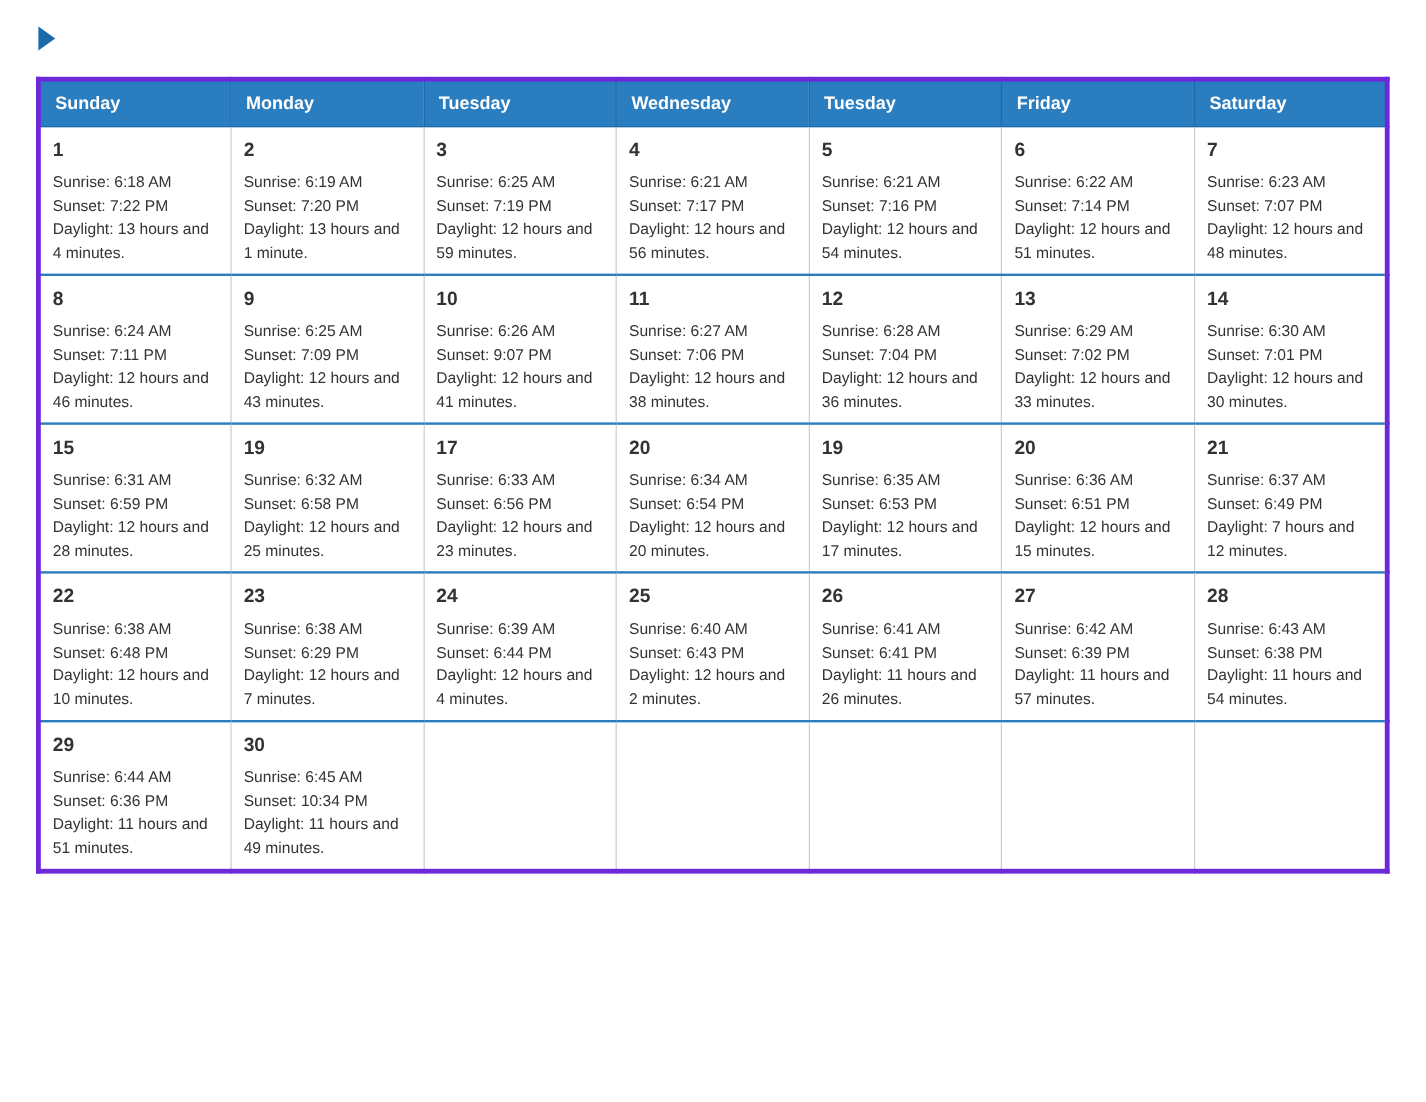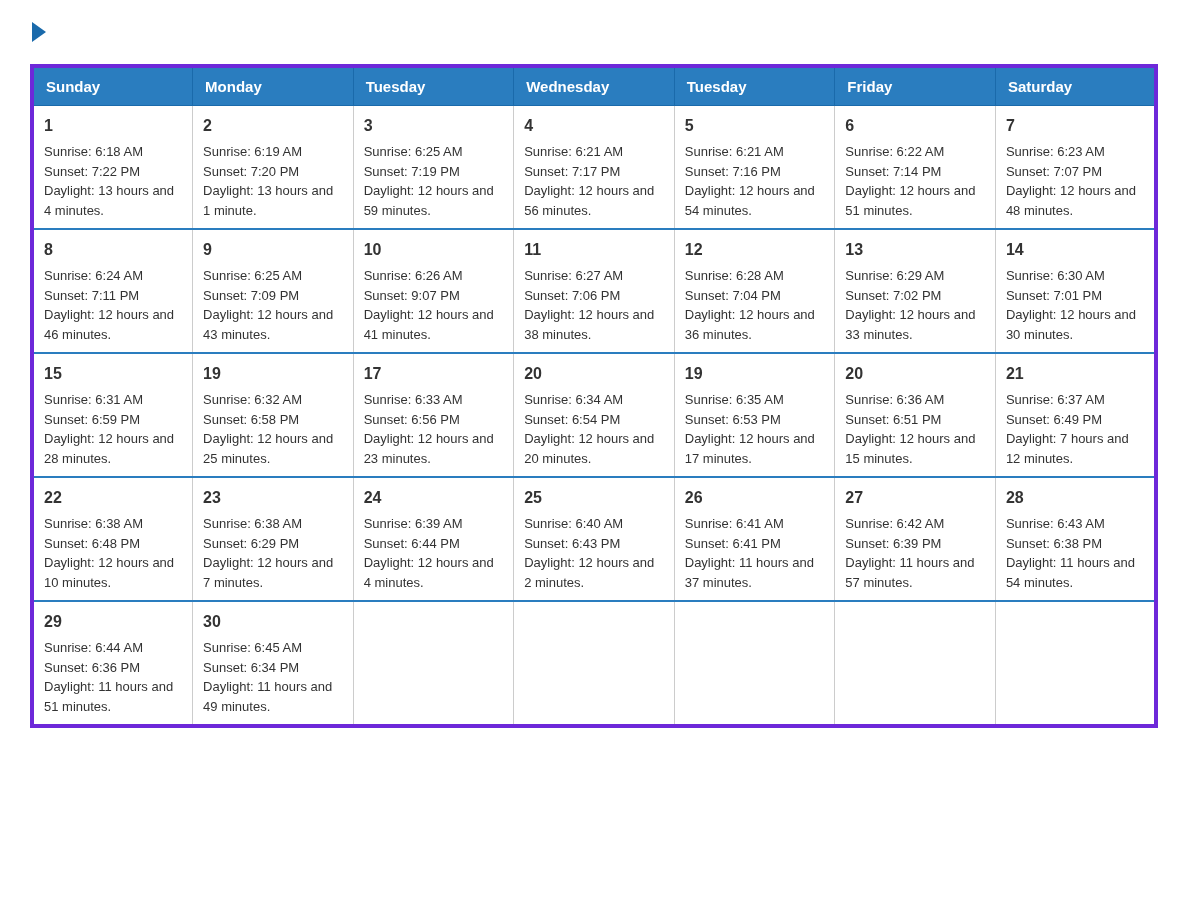--- a/index.html
+++ b/index.html
@@ -163,27 +163,27 @@
         <td><span class="day-number">20</span><span>Sunrise: 6:34 AM</span><br><span>Sunset: 6:54 PM</span><br><span>Daylight: 12 hours and 20 minutes.</span></td>
         <td><span class="day-number">19</span><span>Sunrise: 6:35 AM</span><br><span>Sunset: 6:53 PM</span><br><span>Daylight: 12 hours and 17 minutes.</span></td>
         <td><span class="day-number">20</span><span>Sunrise: 6:36 AM</span><br><span>Sunset: 6:51 PM</span><br><span>Daylight: 12 hours and 15 minutes.</span></td>
         <td><span class="day-number">21</span><span>Sunrise: 6:37 AM</span><br><span>Sunset: 6:49 PM</span><br><span>Daylight: 7 hours and 12 minutes.</span></td>
       </tr>
       <tr class="row-divider">
         <td><span class="day-number">22</span><span>Sunrise: 6:38 AM</span><br><span>Sunset: 6:48 PM</span><br><span>Daylight: 12 hours and 10 minutes.</span></td>
         <td><span class="day-number">23</span><span>Sunrise: 6:38 AM</span><br><span>Sunset: 6:29 PM</span><br><span>Daylight: 12 hours and 7 minutes.</span></td>
         <td><span class="day-number">24</span><span>Sunrise: 6:39 AM</span><br><span>Sunset: 6:44 PM</span><br><span>Daylight: 12 hours and 4 minutes.</span></td>
         <td><span class="day-number">25</span><span>Sunrise: 6:40 AM</span><br><span>Sunset: 6:43 PM</span><br><span>Daylight: 12 hours and 2 minutes.</span></td>
-        <td><span class="day-number">26</span><span>Sunrise: 6:41 AM</span><br><span>Sunset: 6:41 PM</span><br><span>Daylight: 11 hours and 37 minutes.</span></td>
+        <td><span class="day-number">26</span><span>Sunrise: 6:41 AM</span><br><span>Sunset: 6:41 PM</span><br><span>Daylight: 11 hours and 26 minutes.</span></td>
         <td><span class="day-number">27</span><span>Sunrise: 6:42 AM</span><br><span>Sunset: 6:39 PM</span><br><span>Daylight: 11 hours and 57 minutes.</span></td>
         <td><span class="day-number">28</span><span>Sunrise: 6:43 AM</span><br><span>Sunset: 6:38 PM</span><br><span>Daylight: 11 hours and 54 minutes.</span></td>
       </tr>
       <tr class="row-divider">
         <td><span class="day-number">29</span><span>Sunrise: 6:44 AM</span><br><span>Sunset: 6:36 PM</span><br><span>Daylight: 11 hours and 51 minutes.</span></td>
-        <td><span class="day-number">30</span><span>Sunrise: 6:45 AM</span><br><span>Sunset: 6:34 PM</span><br><span>Daylight: 11 hours and 49 minutes.</span></td>
+        <td><span class="day-number">30</span><span>Sunrise: 6:45 AM</span><br><span>Sunset: 10:34 PM</span><br><span>Daylight: 11 hours and 49 minutes.</span></td>
         <td class="empty-cell"></td>
         <td class="empty-cell"></td>
         <td class="empty-cell"></td>
         <td class="empty-cell"></td>
         <td class="empty-cell"></td>
       </tr>
     </tbody>
 </table>
 
 </body></html>

